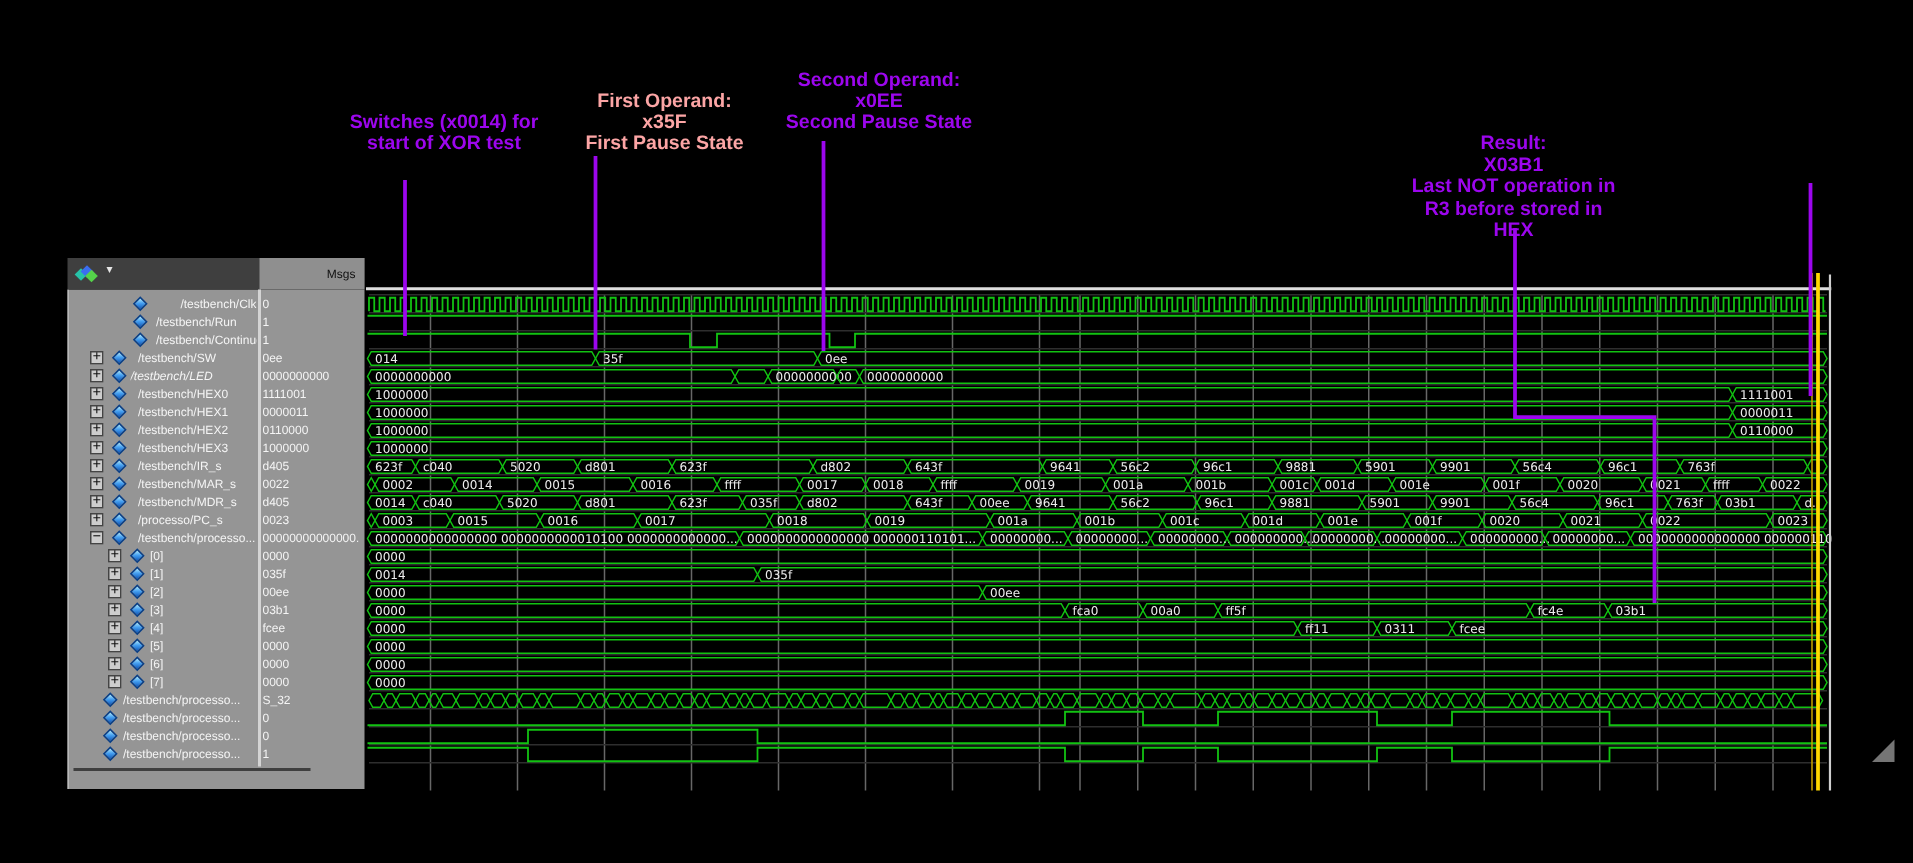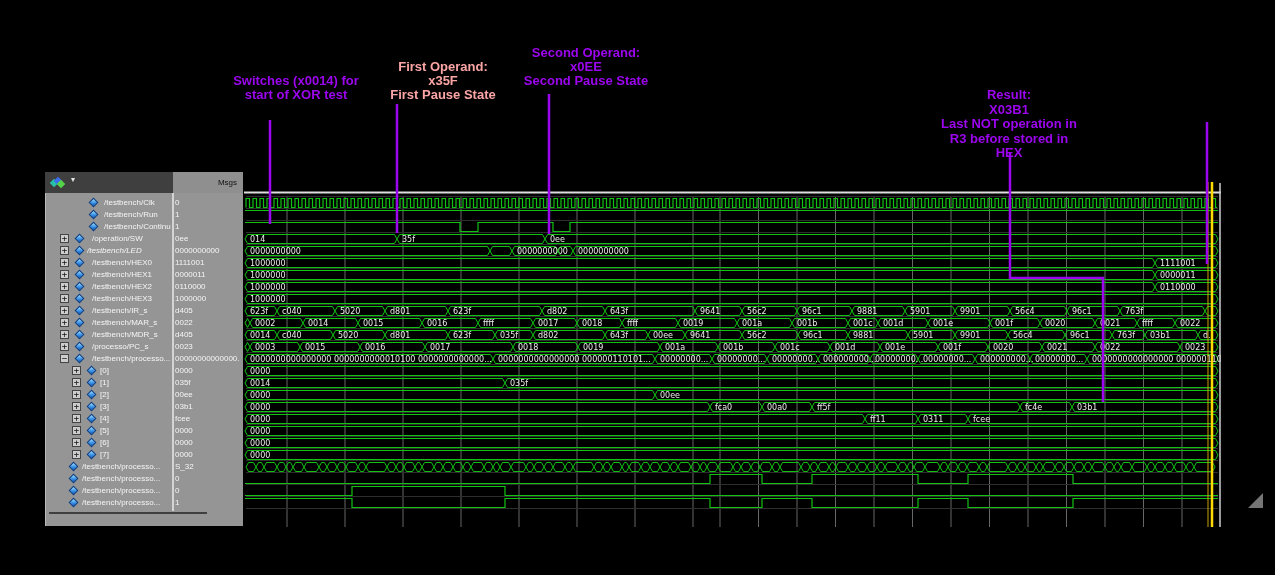--- a/index.html
+++ b/index.html
@@ -58,37 +58,37 @@
         <i style="left:4px;top:0;background:#3b6ef0;"></i>
         <i style="left:7px;top:3px;background:#55d24a;"></i>
       </span>
       <span id="caret">▾</span>
       <span id="msgs-cell">Msgs</span>
     </div>
     <div id="col-divider"></div>
     <div id="rows-container">
         <div class="sig-row" style="top: 27px;">
           <span class="diamond" style="left: 45px;"></span>
-          <span class="sig-name" style="left: 59px; width: 67px;">/testbench/Clk</span>
+          <span class="sig-name" style="left: 59px; width: 67px; text-align: right;">/testbench/Clk</span>
           <span class="sig-val">0</span>
         </div>
         <div class="sig-row" style="top: 39px;">
           <span class="diamond" style="left: 45px;"></span>
           <span class="sig-name" style="left: 59px; width: 67px;">/testbench/Run</span>
           <span class="sig-val">1</span>
         </div>
         <div class="sig-row" style="top: 51px;">
           <span class="diamond" style="left: 45px;"></span>
           <span class="sig-name" style="left: 59px; width: 67px;">/testbench/Continue</span>
           <span class="sig-val">1</span>
         </div>
         <div class="sig-row" style="top: 63px;">
           <span class="expbox" style="left: 15px;">+</span>
           <span class="diamond" style="left: 31px;"></span>
-          <span class="sig-name" style="left: 47px; width: 79px;">/operation/SW</span>
+          <span class="sig-name" style="left: 47px; width: 79px;">/testbench/SW</span>
           <span class="sig-val">0ee</span>
         </div>
         <div class="sig-row" style="top: 75px;">
           <span class="expbox" style="left: 15px;">+</span>
           <span class="diamond" style="left: 31px;"></span>
           <span class="sig-name" style="left: 42px; width: 79px; font-style: italic;">/testbench/LED</span>
           <span class="sig-val">0000000000</span>
         </div>
         <div class="sig-row" style="top: 87px;">
           <span class="expbox" style="left: 15px;">+</span>

